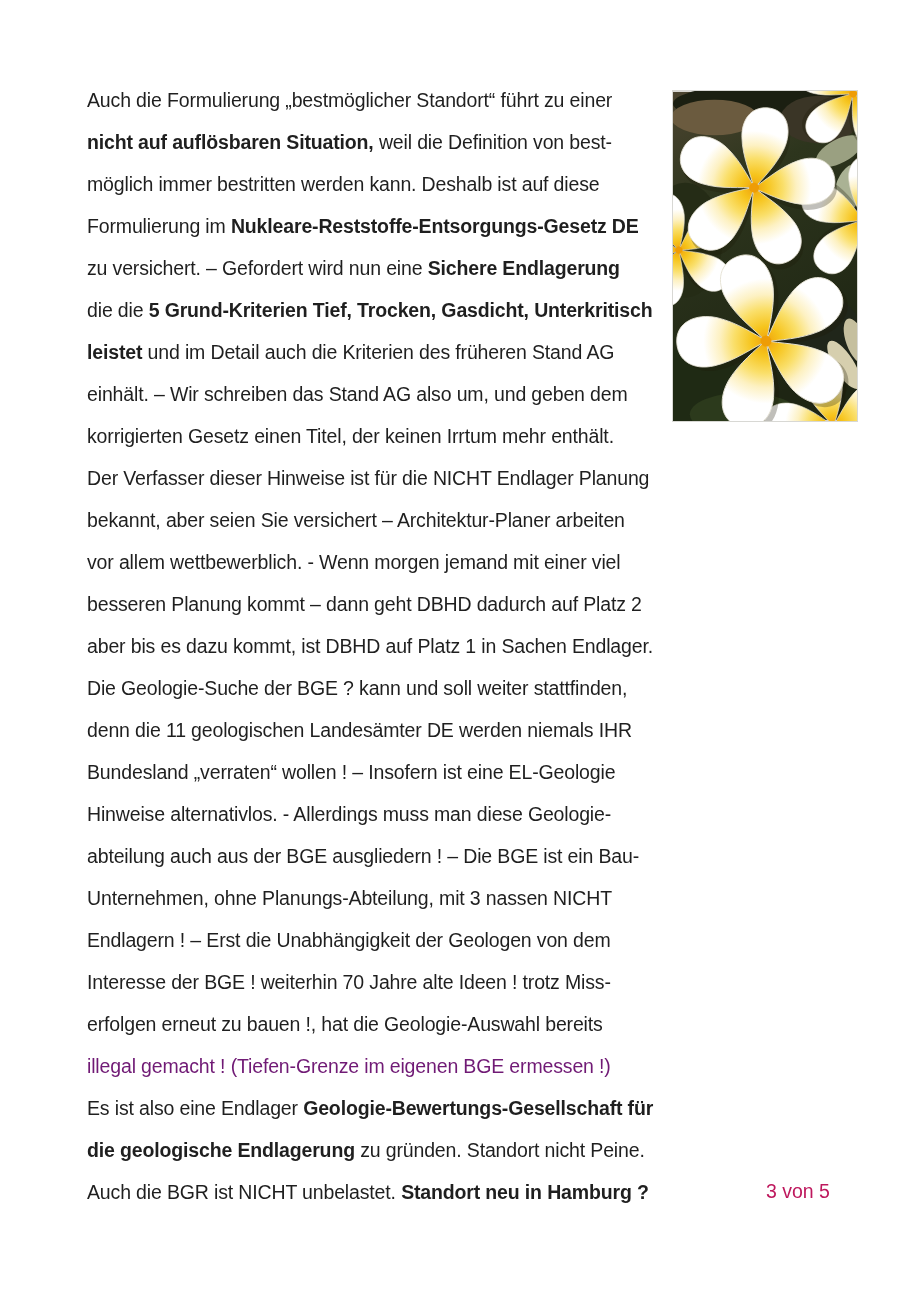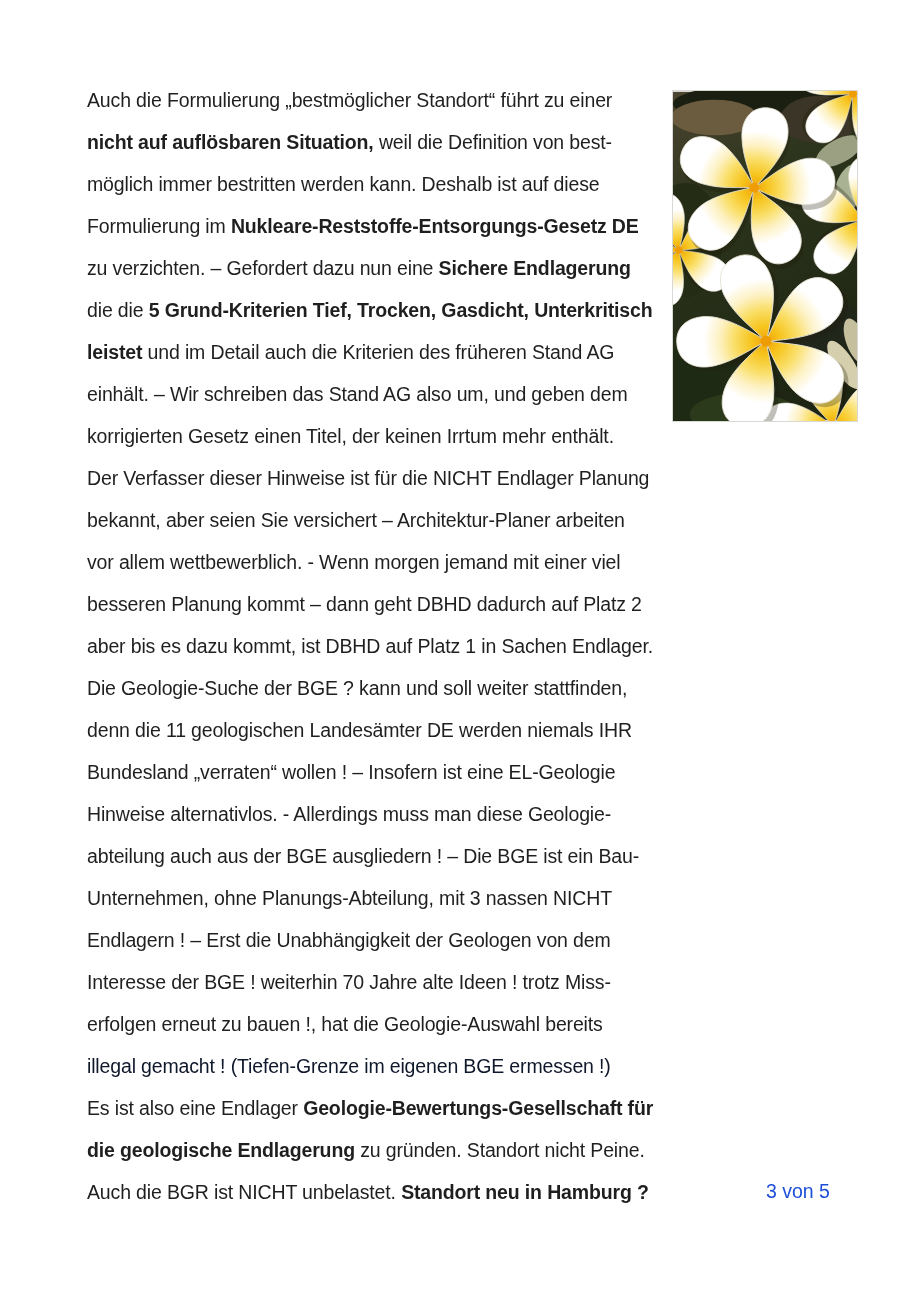--- a/index.html
+++ b/index.html
@@ -28,36 +28,36 @@
     left:672px;top:90px;width:186px;height:332px;
     border:1px solid #d8d8d4;
     box-sizing:border-box;
     overflow:hidden;
   }
   .photo svg{display:block;}
   .pagenum{
     position:absolute;
     left:766px;top:1170px;
     height:42px;line-height:42px;
-    color:#1d4ed8;font-size:19.5px;
+    color:#be185d;font-size:19.5px;
     white-space:nowrap;
   }
 </style>
 </head>
 <body>
 
 <div class="page">
 
   <div class="textcol">
       <div class="para">
         <div class="line"><span>Auch die Formulierung „bestmöglicher Standort“ führt zu einer</span></div>
         <div class="line"><span class="b">nicht auf auflösbaren Situation,</span><span> weil die Definition von best-</span></div>
         <div class="line"><span>möglich immer bestritten werden kann. Deshalb ist auf diese</span></div>
         <div class="line"><span>Formulierung im </span><span class="b">Nukleare-Reststoffe-Entsorgungs-Gesetz DE</span></div>
-        <div class="line"><span>zu verzichten. – Gefordert dazu nun eine </span><span class="b">Sichere Endlagerung</span></div>
+        <div class="line"><span>zu versichert. – Gefordert wird nun eine </span><span class="b">Sichere Endlagerung</span></div>
         <div class="line"><span>die die </span><span class="b">5 Grund-Kriterien Tief, Trocken, Gasdicht, Unterkritisch</span></div>
         <div class="line"><span class="b">leistet</span><span> und im Detail auch die Kriterien des früheren Stand AG</span></div>
         <div class="line"><span>einhält. – Wir schreiben das Stand AG also um, und geben dem</span></div>
         <div class="line"><span>korrigierten Gesetz einen Titel, der keinen Irrtum mehr enthält.</span></div>
       </div>
       <div class="para">
         <div class="line"><span>Der Verfasser dieser Hinweise ist für die NICHT Endlager Planung</span></div>
         <div class="line"><span>bekannt, aber seien Sie versichert – Architektur-Planer arbeiten</span></div>
         <div class="line"><span>vor allem wettbewerblich. - Wenn morgen jemand mit einer viel</span></div>
         <div class="line"><span>besseren Planung kommt – dann geht DBHD dadurch auf Platz 2</span></div>
@@ -66,21 +66,21 @@
       <div class="para">
         <div class="line"><span>Die Geologie-Suche der BGE ? kann und soll weiter stattfinden,</span></div>
         <div class="line"><span>denn die 11 geologischen Landesämter DE werden niemals IHR</span></div>
         <div class="line"><span>Bundesland „verraten“ wollen ! – Insofern ist eine EL-Geologie</span></div>
         <div class="line"><span>Hinweise alternativlos. - Allerdings muss man diese Geologie-</span></div>
         <div class="line"><span>abteilung auch aus der BGE ausgliedern ! – Die BGE ist ein Bau-</span></div>
         <div class="line"><span>Unternehmen, ohne Planungs-Abteilung, mit 3 nassen NICHT</span></div>
         <div class="line"><span>Endlagern ! – Erst die Unabhängigkeit der Geologen von dem</span></div>
         <div class="line"><span>Interesse der BGE ! weiterhin 70 Jahre alte Ideen ! trotz Miss-</span></div>
         <div class="line"><span>erfolgen erneut zu bauen !, hat die Geologie-Auswahl bereits</span></div>
-        <div class="line"><span style="color: #0f172a;">illegal gemacht ! (Tiefen-Grenze im eigenen BGE ermessen !)</span></div>
+        <div class="line"><span style="color: #701a75;">illegal gemacht ! (Tiefen-Grenze im eigenen BGE ermessen !)</span></div>
       </div>
       <div class="para">
         <div class="line"><span>Es ist also eine Endlager </span><span class="b">Geologie-Bewertungs-Gesellschaft für</span></div>
         <div class="line"><span class="b">die geologische Endlagerung</span><span> zu gründen. Standort nicht Peine.</span></div>
         <div class="line"><span>Auch die BGR ist NICHT unbelastet. </span><span class="b">Standort neu in Hamburg ?</span></div>
       </div>
     </div>
 
   <div class="photo">
     <svg width="184" height="330" viewBox="0 0 186 332" xmlns="http://www.w3.org/2000/svg">

